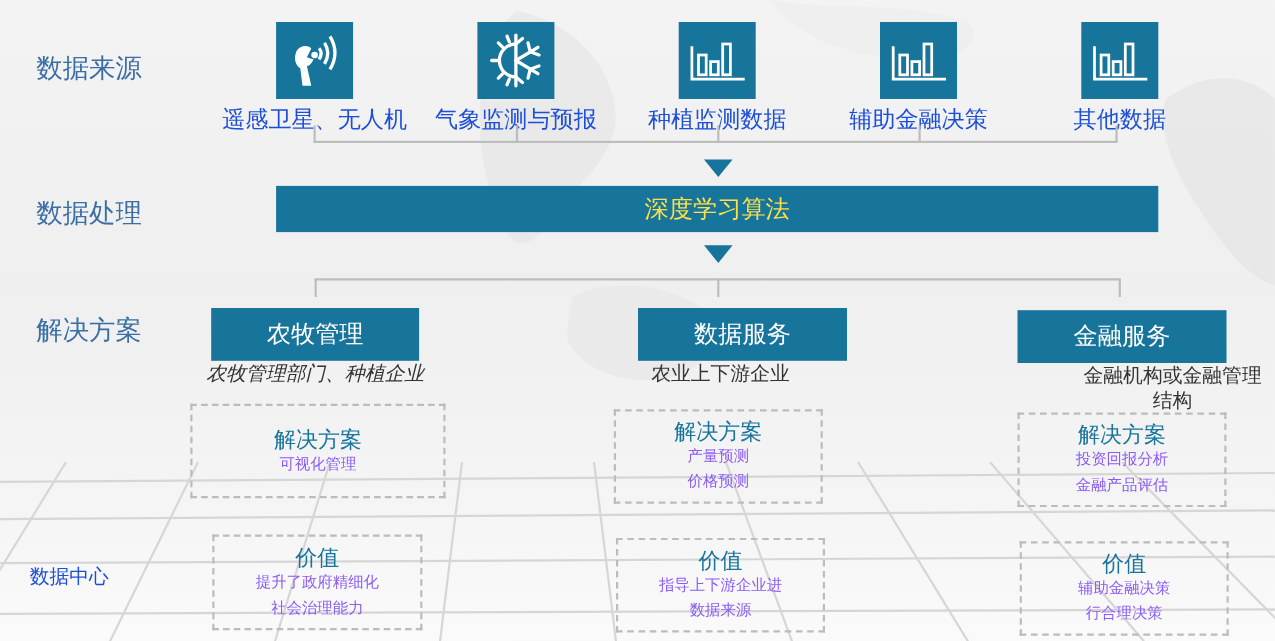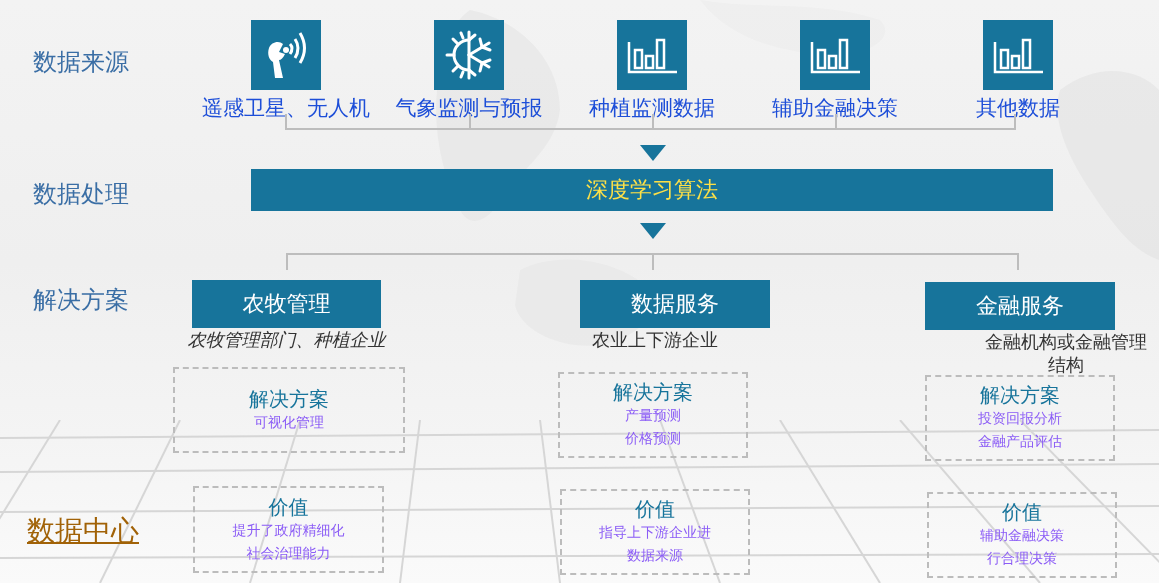--- a/index.html
+++ b/index.html
@@ -12,21 +12,21 @@
   .bg-grid {
     position: absolute; left: 0; top: 420px; width: 1159px; height: 163px;
     overflow: hidden; pointer-events: none;
   }
   .bg-map {
     position: absolute; pointer-events: none; opacity: 0.55;
   }
   .row-label {
     position: absolute; font-size: 24px; color: #3a6ea5; letter-spacing: 0px;
   }
-  .row-label.dark { color: #a16207; font-size: 28px; text-decoration: underline; }
+  .row-label.dark { color: #1d4ed8; font-size: 18px; }
   .src-item { position: absolute; width: 190px; text-align: center; }
   .src-icon {
     width: 70px; height: 70px; background: #17749b; margin: 0 auto;
     display: flex; align-items: center; justify-content: center;
   }
   .src-label { font-size: 21px; color: #1d4ed8; margin-top: 4px; white-space: nowrap; }
   .hline, .vline { position: absolute; background: #bdbdbd; }
   .arrow {
     position: absolute; width: 0; height: 0;
     border-left: 13px solid transparent; border-right: 13px solid transparent;

